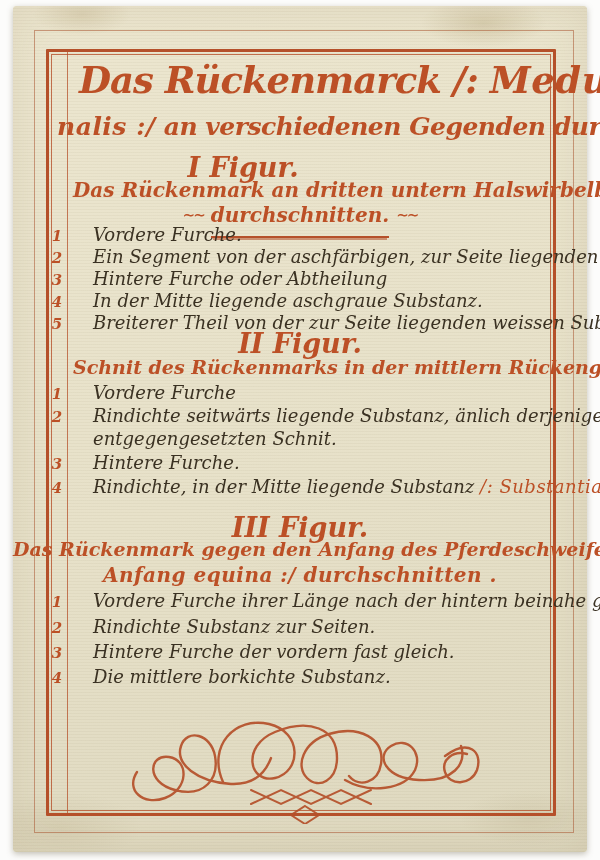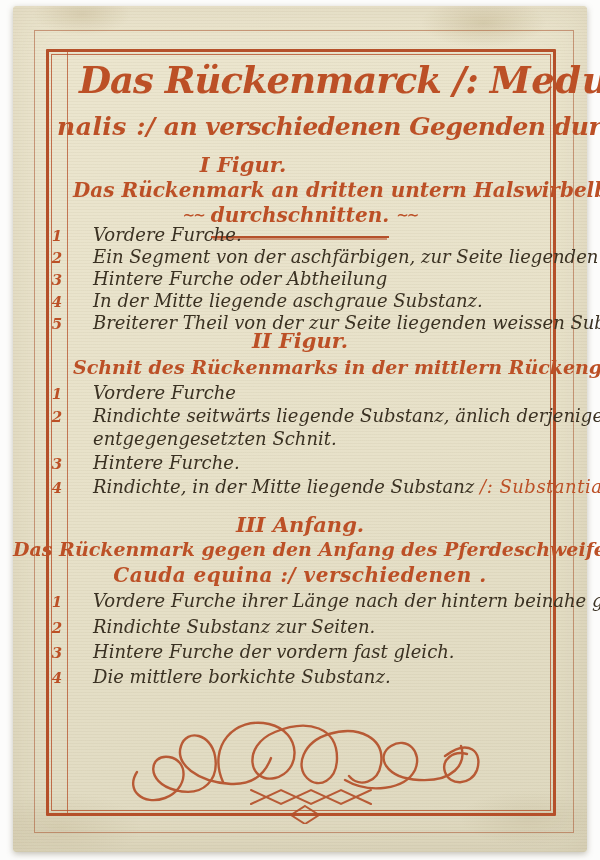--- a/index.html
+++ b/index.html
@@ -47,21 +47,21 @@
     background:rgba(181,80,42,.75);
   }
   
   .line{position:absolute;white-space:nowrap;font-style:italic;}
   .latin{font-style:italic;letter-spacing:.5px;}
   .fraktur{font-style:italic;}
   
   .title1{top:52px;left:66px;font-size:37px;font-weight:bold;color:var(--red-ink-strong);letter-spacing:-1px;}
   .title2{top:106px;left:44px;font-size:25px;font-weight:bold;color:var(--red-ink-strong);letter-spacing:-.5px;}
   
-  .figure-label{font-size:21px;color:var(--red-ink-strong);text-align:center;font-weight:bold;}
+  .figure-label{font-size:27px;color:var(--red-ink-strong);text-align:center;font-weight:bold;}
   .fig1{top:146px;left:60px;width:340px;}
   .fig2{top:322px;left:40px;width:494px;}
   .fig3{top:506px;left:40px;width:494px;}
   
   .sec-heading{font-size:20px;font-weight:bold;color:var(--red-ink-strong);}
   .h1a{top:172px;left:60px;}
   .h1b{top:197px;left:0;width:574px;text-align:center;font-size:20px;font-weight:bold;color:var(--red-ink-strong);}
   .h1b .u{border-bottom:2.5px solid var(--red-ink);padding-bottom:9px;box-shadow:0 4px 0 -2px rgba(181,80,42,.55);}
   .h1b .squiggle{font-size:15px;letter-spacing:-2px;vertical-align:2px;}
   .h2a{top:350px;left:60px;font-size:19px;}
@@ -140,23 +140,23 @@
   </div>
   <div class="item" style="top:446px">
     <span class="num">3</span>
     <span class="txt">Hintere Furche.</span>
   </div>
   <div class="item" style="top:470px">
     <span class="num">4</span>
     <span class="txt"><span>Rindichte, in der Mitte liegende Substanz</span> <span class="latin-tail latin">/: Substantia corticalis</span></span>
   </div>
 
-  <div class="line figure-label fig3">III Anfang.</div>
+  <div class="line figure-label fig3">III Figur.</div>
   <div class="line sec-heading h3a">Das Rückenmark gegen den Anfang des Pferdeschweifes</div>
-  <div class="line sec-heading h3b latin">Cauda equina :/ verschiedenen .</div>
+  <div class="line sec-heading h3b latin">Anfang equina :/ durchschnitten .</div>
 
   <div class="item" style="top:584px">
     <span class="num">1</span>
     <span class="txt">Vordere Furche ihrer Länge nach der hintern beinahe gleich.</span>
   </div>
   <div class="item" style="top:610px">
     <span class="num">2</span>
     <span class="txt">Rindichte Substanz zur Seiten.</span>
   </div>
   <div class="item" style="top:635px">

